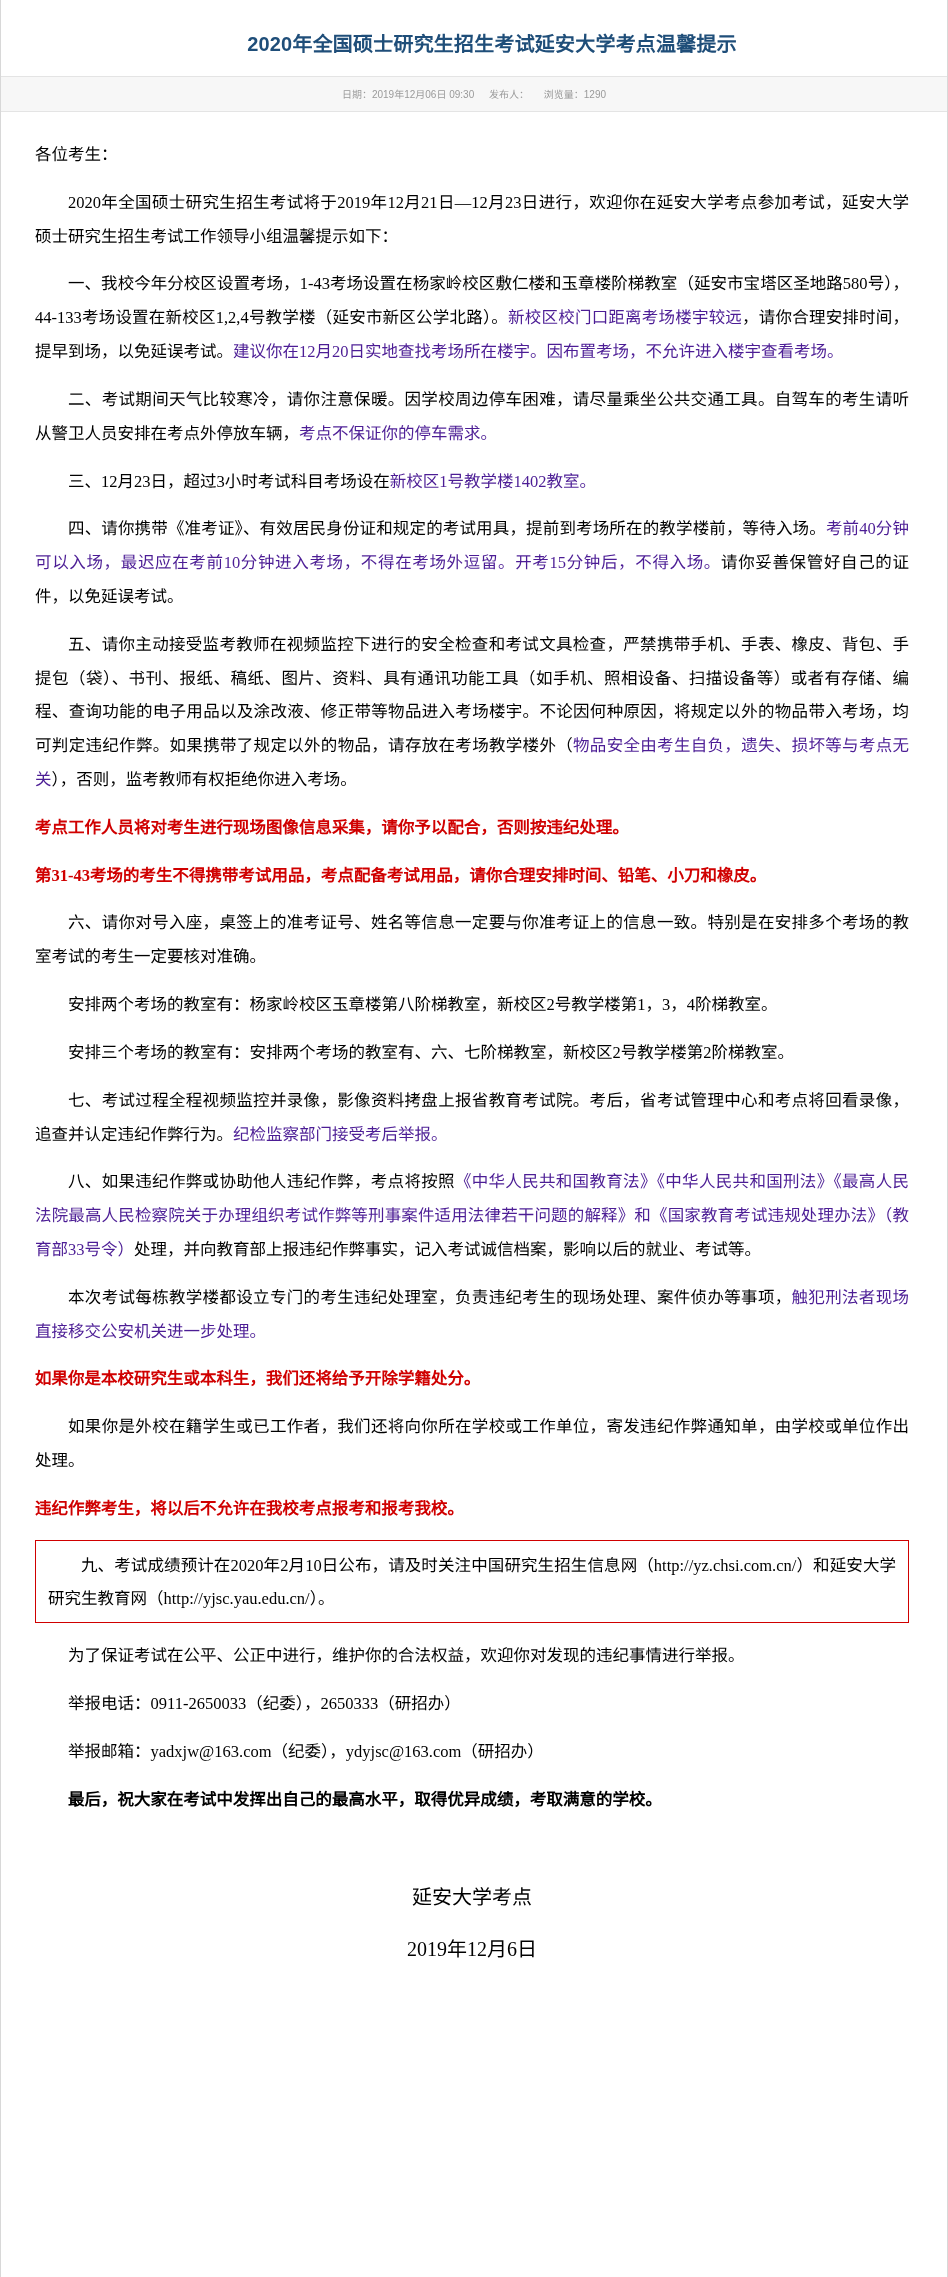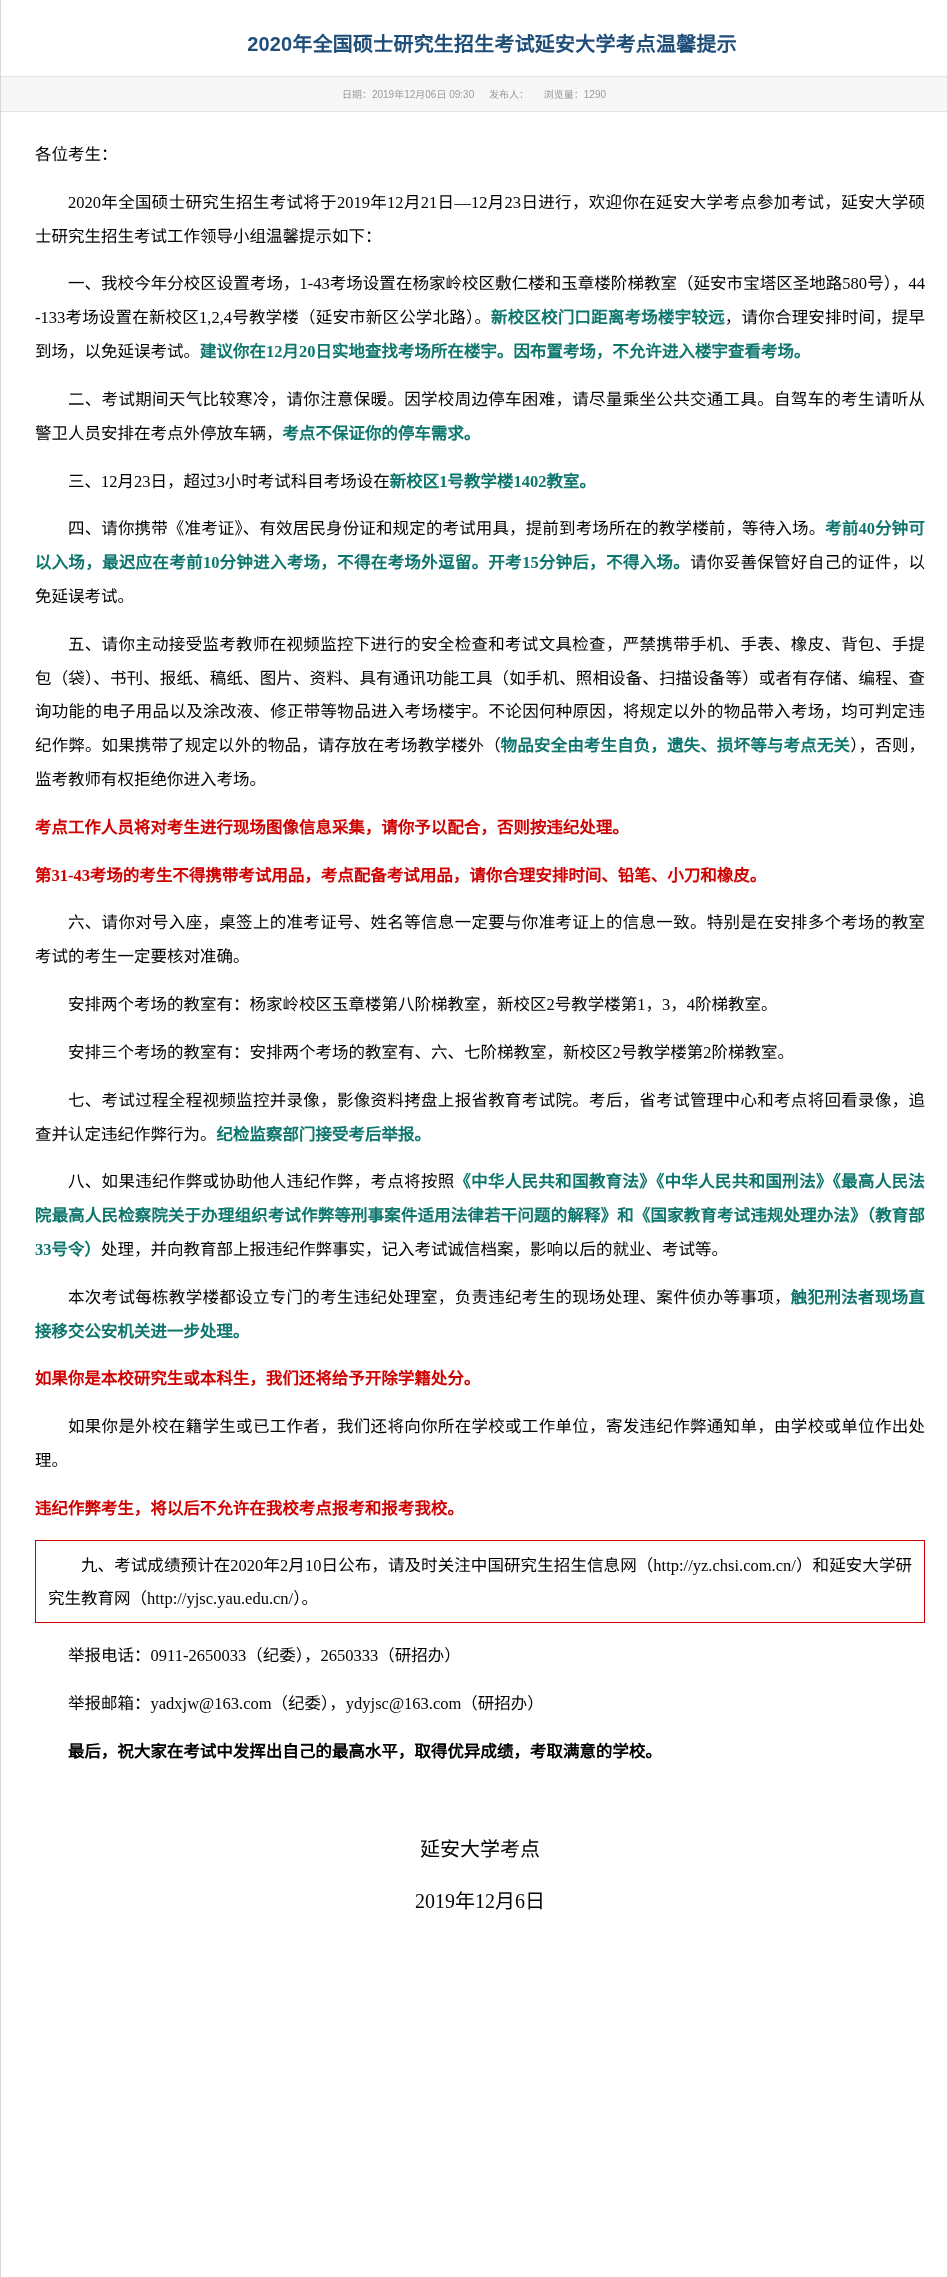--- a/index.html
+++ b/index.html
@@ -44,35 +44,35 @@
     text-align: center;
     font-family: "Liberation Sans", "DejaVu Sans", sans-serif;
     font-size: 10px;
     color: #9a9a9a;
     padding: 9px 0 10px 0;
     white-space: nowrap;
   }
   .meta-bar span { margin: 0 6px; }
   
   .content {
-    padding: 26px 22px 20px 34px;
+    padding: 26px 38px 20px 34px;
   }
   p.para {
     margin: 0 0 14px 0;
     font-size: 16.5px;
     line-height: 2.05;
     text-align: justify;
     text-justify: inter-ideograph;
     word-break: break-all;
   }
   p.indent { text-indent: 2em; }
   p.noindent { text-indent: 0; }
   .red {
-    color: #0f766e;
-    font-weight: bold;
+    color: #4c1d95;
+    font-weight: normal;
   }
   .redline {
     color: #d00000;
     font-weight: bold;
     font-size: 16.5px;
     line-height: 2.05;
     margin: 0 0 14px 0;
     text-indent: 0;
     text-align: justify;
     word-break: break-all;
@@ -162,20 +162,21 @@
     <p class="redline">如果你是本校研究生或本科生，我们还将给予开除学籍处分。</p>
 
     <p class="para indent">如果你是外校在籍学生或已工作者，我们还将向你所在学校或工作单位，寄发违纪作弊通知单，由学校或单位作出处理。</p>
 
     <p class="redline">违纪作弊考生，将以后不允许在我校考点报考和报考我校。</p>
 
     <div class="boxed">
       <p>九、考试成绩预计在2020年2月10日公布，请及时关注中国研究生招生信息网（http://yz.chsi.com.cn/）和延安大学研究生教育网（http://yjsc.yau.edu.cn/）。</p>
     </div>
 
+    <p class="para indent">为了保证考试在公平、公正中进行，维护你的合法权益，欢迎你对发现的违纪事情进行举报。</p>
 
     <p class="contact-line">举报电话：0911-2650033（纪委），2650333（研招办）</p>
 
     <p class="contact-line">举报邮箱：yadxjw@163.com（纪委），ydyjsc@163.com（研招办）</p>
 
     <p class="closing">最后，祝大家在考试中发挥出自己的最高水平，取得优异成绩，考取满意的学校。</p>
 
     <div class="sign-block">
       <span class="sign-name">延安大学考点</span>
       <span class="sign-date">2019年12月6日</span>

